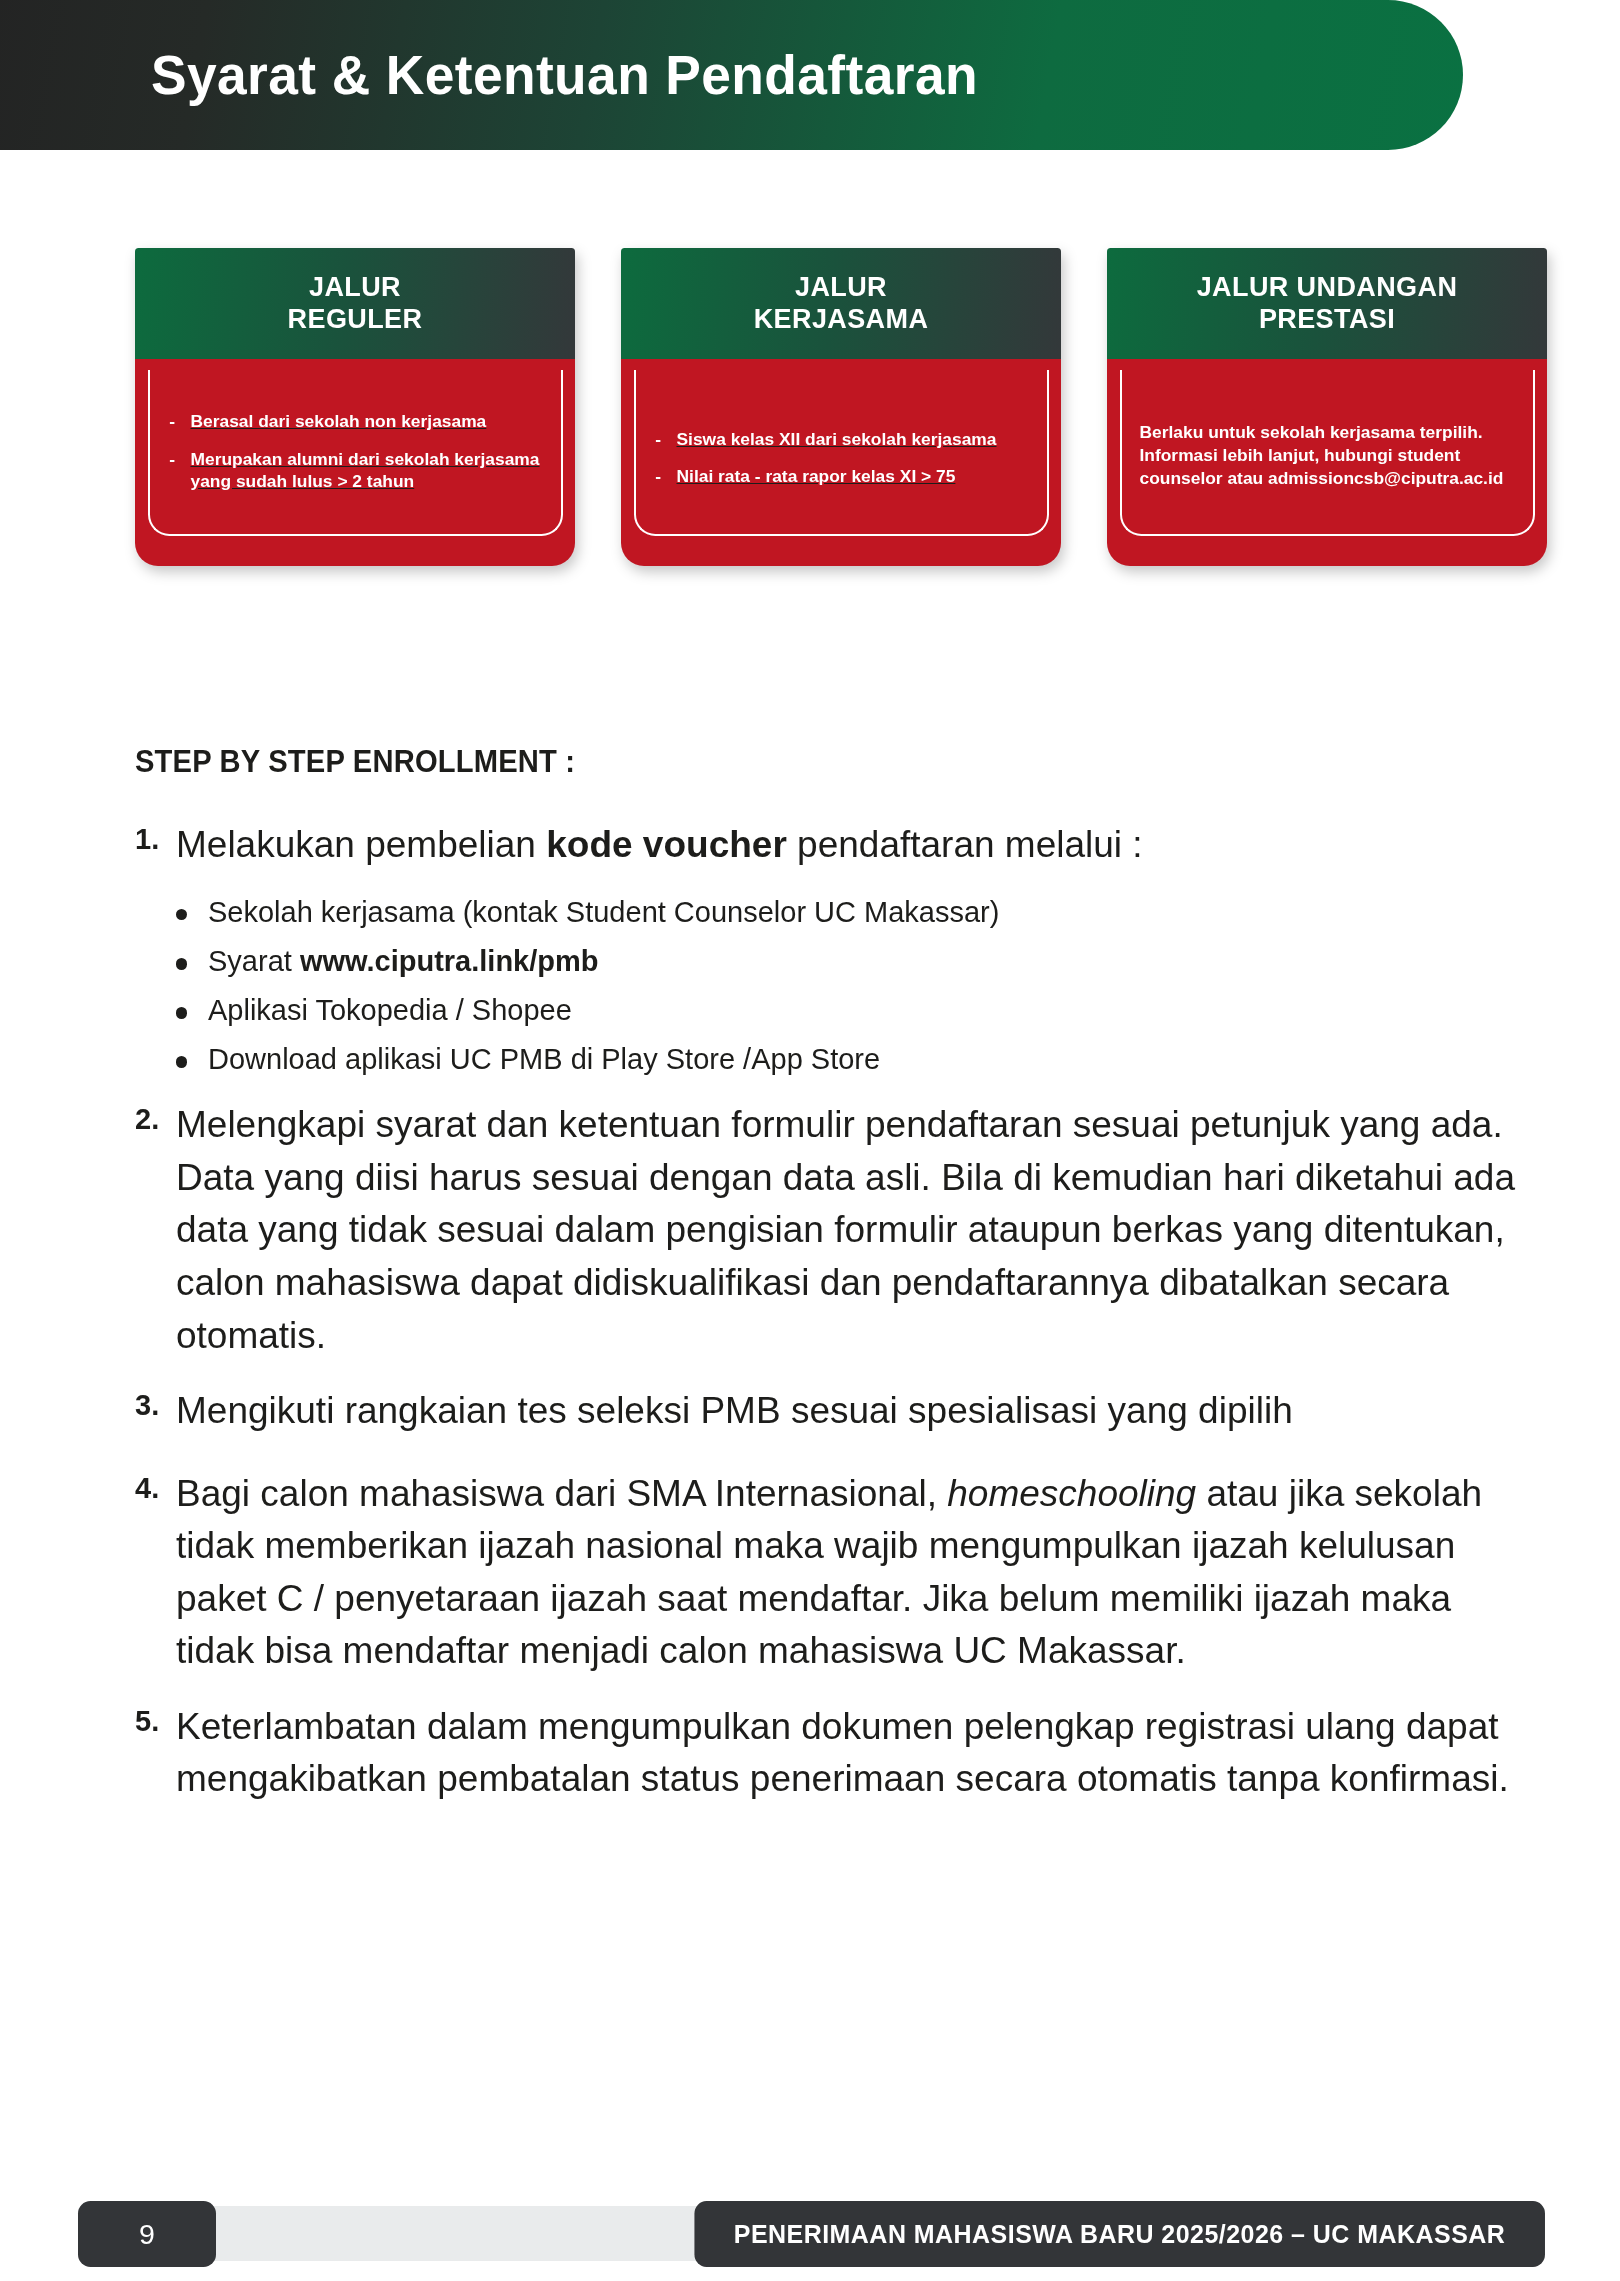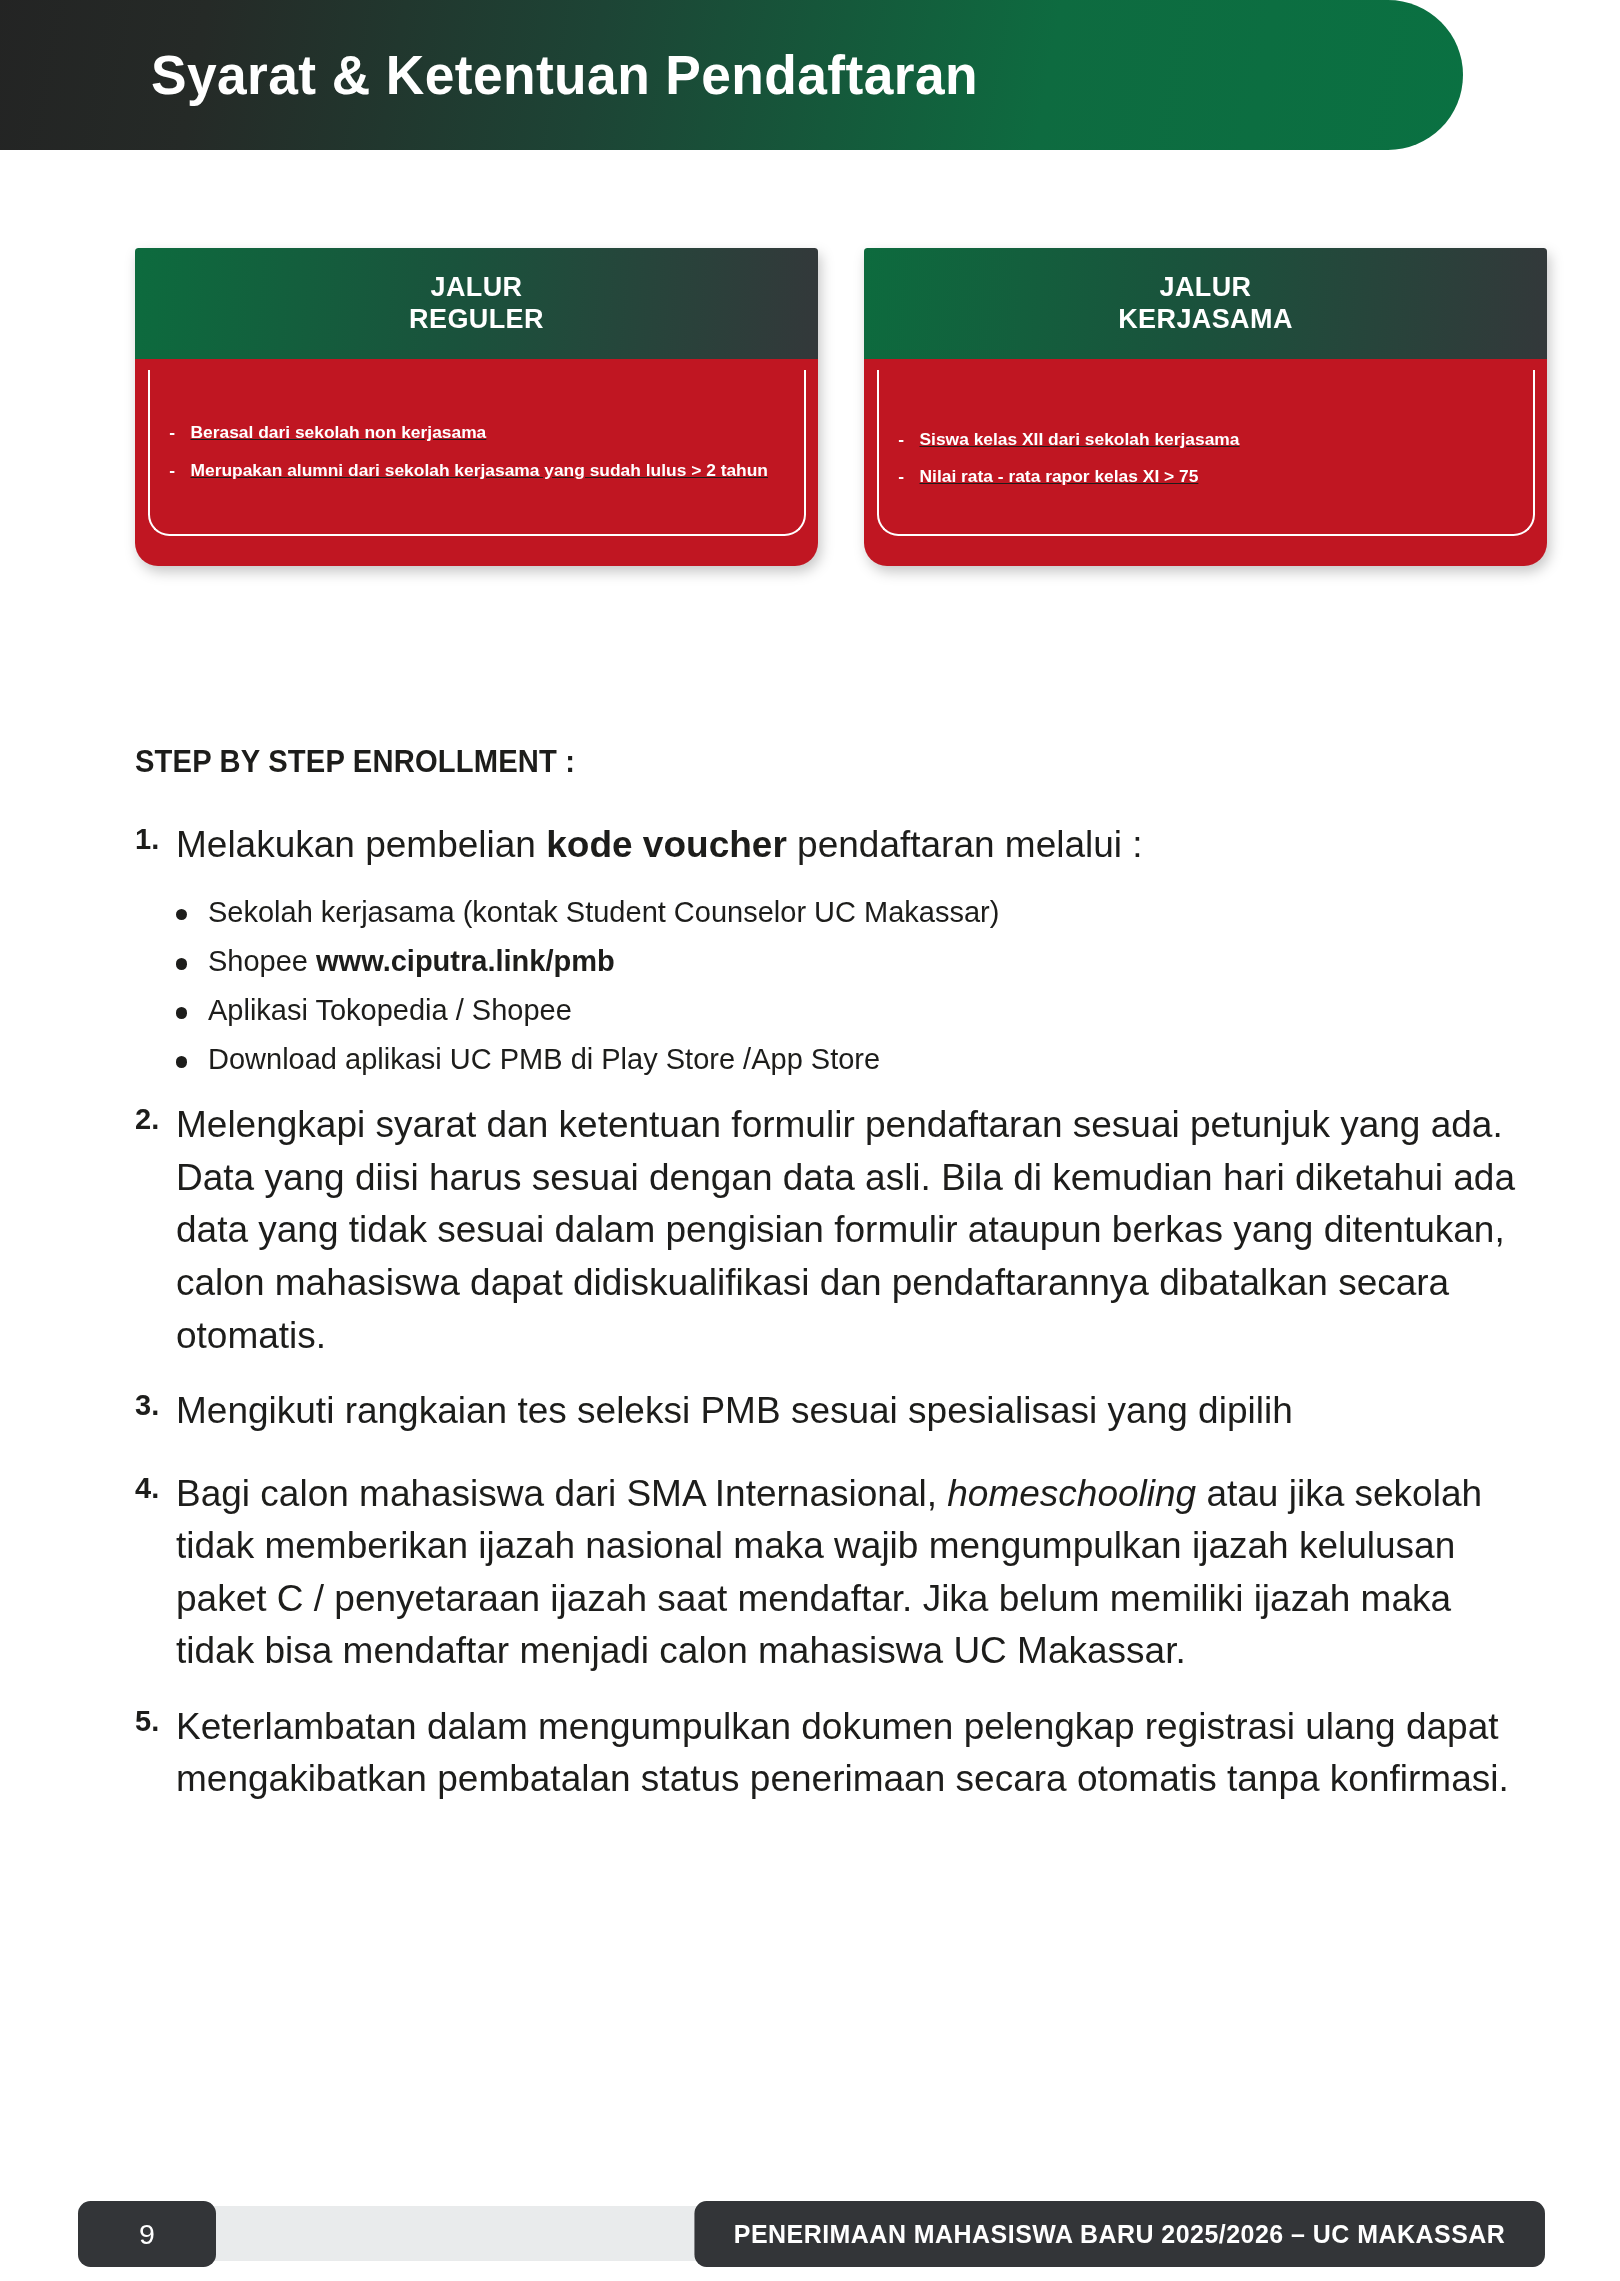--- a/index.html
+++ b/index.html
@@ -292,35 +292,46 @@
     <div class="card-body">
       <div class="card-inner">
         <ul class="card-bullets">
           <li>Siswa kelas XII dari sekolah kerjasama</li>
           <li>Nilai rata - rata rapor kelas XI &gt; 75</li>
         </ul>
       </div>
     </div>
   </div>
 
+  <div class="card card--prestasi">
+    <div class="card-head">
+      <div class="card-head-title">JALUR UNDANGAN
+PRESTASI</div>
+    </div>
+    <div class="card-body">
+      <div class="card-inner center-text">
+        <p class="card-note"><span>Berlaku untuk sekolah kerjasama terpilih. Informasi lebih lanjut, hubungi student counselor atau </span><span class="email">admissioncsb@ciputra.ac.id</span></p>
+      </div>
+    </div>
+  </div>
 
 </div>
 
 <div class="content">
 
   <h2 class="steps-heading">STEP BY STEP ENROLLMENT :</h2>
 
   <div class="step step--s1">
     <div class="step-num">1.</div>
     <div class="step-body"><span>Melakukan pembelian </span><b>kode voucher</b><span> pendaftaran melalui :</span></div>
   </div>
 
   <ul class="sub-bullets">
     <li><span>Sekolah kerjasama (kontak Student Counselor UC Makassar)</span></li>
-    <li><span>Shopee </span><b>www.ciputra.link/pmb</b></li>
+    <li><span>Syarat </span><b>www.ciputra.link/pmb</b></li>
     <li><span>Aplikasi Tokopedia / Shopee</span></li>
     <li><span>Download aplikasi UC PMB di Play Store /App Store</span></li>
   </ul>
 
   <div class="step step--s2">
     <div class="step-num">2.</div>
     <div class="step-body">Melengkapi syarat dan ketentuan formulir pendaftaran sesuai petunjuk yang ada. Data yang diisi harus sesuai dengan data asli. Bila di kemudian hari diketahui ada data yang tidak sesuai dalam pengisian formulir ataupun berkas yang ditentukan, calon mahasiswa dapat didiskualifikasi dan pendaftarannya dibatalkan secara otomatis.</div>
   </div>
 
   <div class="step step--s3">

